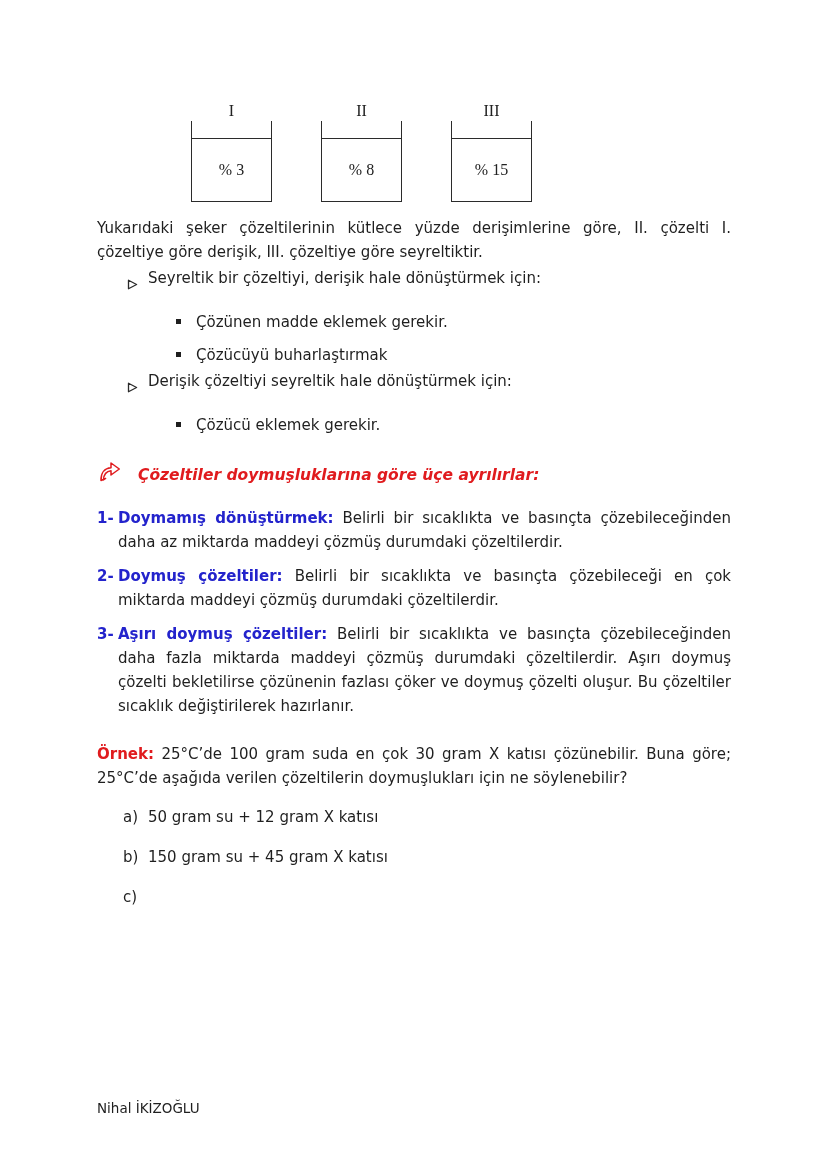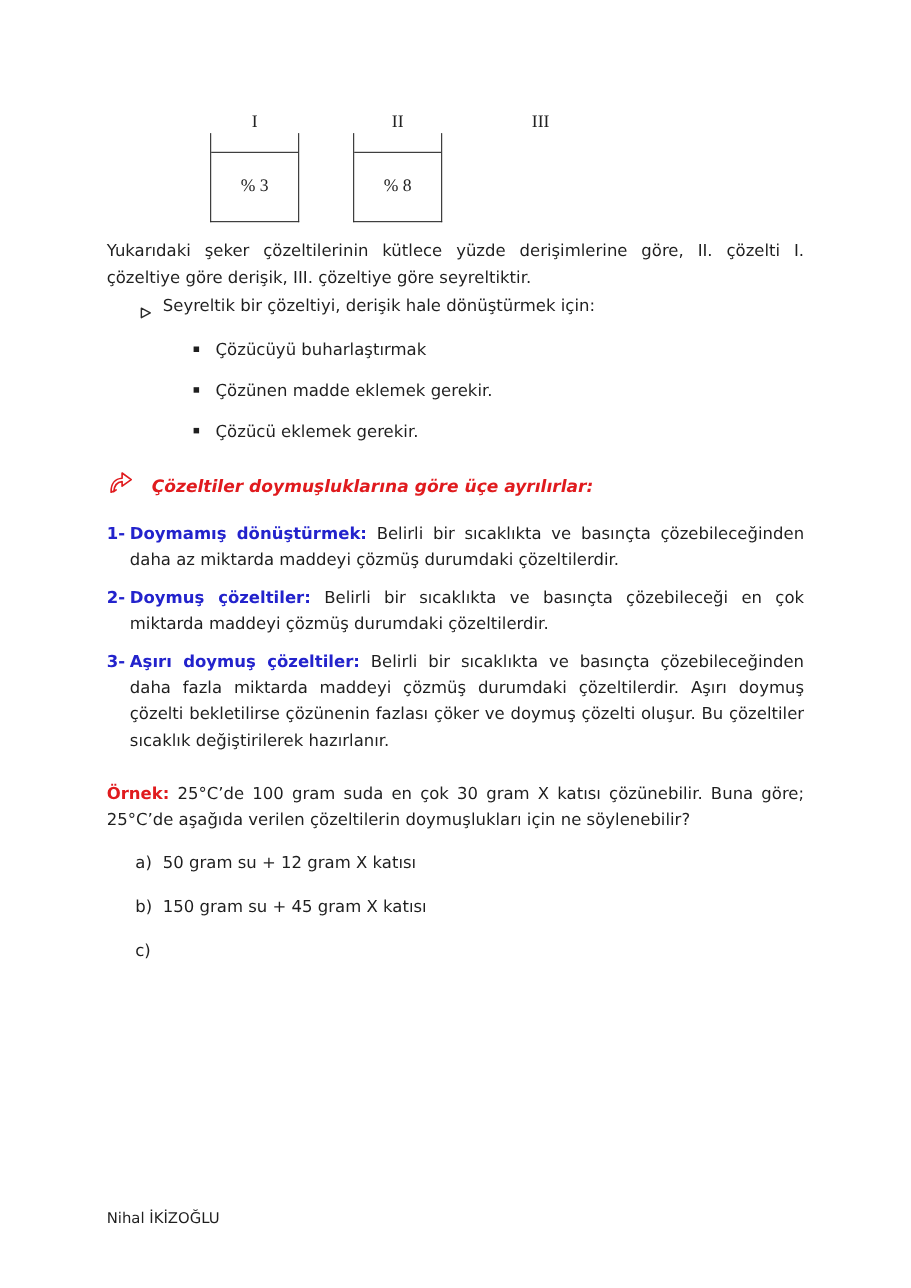--- a/index.html
+++ b/index.html
@@ -91,42 +91,54 @@
       </div>
       <div class="beaker">
         <div class="beaker-label">II</div>
         <div class="beaker-body">
           <div class="liquid-line"></div>
           <div class="beaker-value">% 8</div>
         </div>
       </div>
       <div class="beaker">
         <div class="beaker-label">III</div>
+        <div class="beaker-body">
+          <div class="liquid-line"></div>
+          <div class="beaker-value">% 15</div>
+        </div>
       </div>
     </div>
 
     <p class="intro">Yukarıdaki şeker çözeltilerinin kütlece yüzde derişimlerine göre, II. çözelti I. çözeltiye göre derişik, III. çözeltiye göre seyreltiktir.</p>
 
     <div class="bullet">
       <span class="marker">
         <svg width="11" height="11" viewBox="0 0 11 11">
             <path d="M1.5 1.2 L9.6 5.5 L1.5 9.8 Z" fill="none" stroke="#2b2b2b" stroke-width="1.3" stroke-linejoin="round"></path>
           </svg>
       </span>
       <span>Seyreltik bir çözeltiyi, derişik hale dönüştürmek için:</span>
     </div>
+    <div class="sub-bullet">
+      <span class="sq"></span>
+      <span>Çözünen madde eklemek gerekir.</span>
+    </div>
     <div class="sub-bullet mt9">
       <span class="sq"></span>
       <span>Çözücüyü buharlaştırmak</span>
     </div>
-    <div class="sub-bullet">
-      <span class="sq"></span>
-      <span>Çözünen madde eklemek gerekir.</span>
+
+    <div class="bullet">
+      <span class="marker">
+        <svg width="11" height="11" viewBox="0 0 11 11">
+            <path d="M1.5 1.2 L9.6 5.5 L1.5 9.8 Z" fill="none" stroke="#2b2b2b" stroke-width="1.3" stroke-linejoin="round"></path>
+          </svg>
+      </span>
+      <span>Derişik çözeltiyi seyreltik hale dönüştürmek için:</span>
     </div>
-
     <div class="sub-bullet">
       <span class="sq"></span>
       <span>Çözücü eklemek gerekir.</span>
     </div>
 
     <div class="section-heading">
       <span class="h-icon">
         <svg width="26" height="26" viewBox="0 0 26 26">
           <path d="M4 22.5 C3.8 15 7.5 10.2 14 9.8 L14 5 L22.3 11 L14 17 L14 12.8 C9.6 13.2 6.8 16.6 6.4 22 L8.6 20.4 L4 22.5 Z" fill="none" stroke="#e01b1e" stroke-width="1.5" stroke-linejoin="round"></path>
         </svg>

